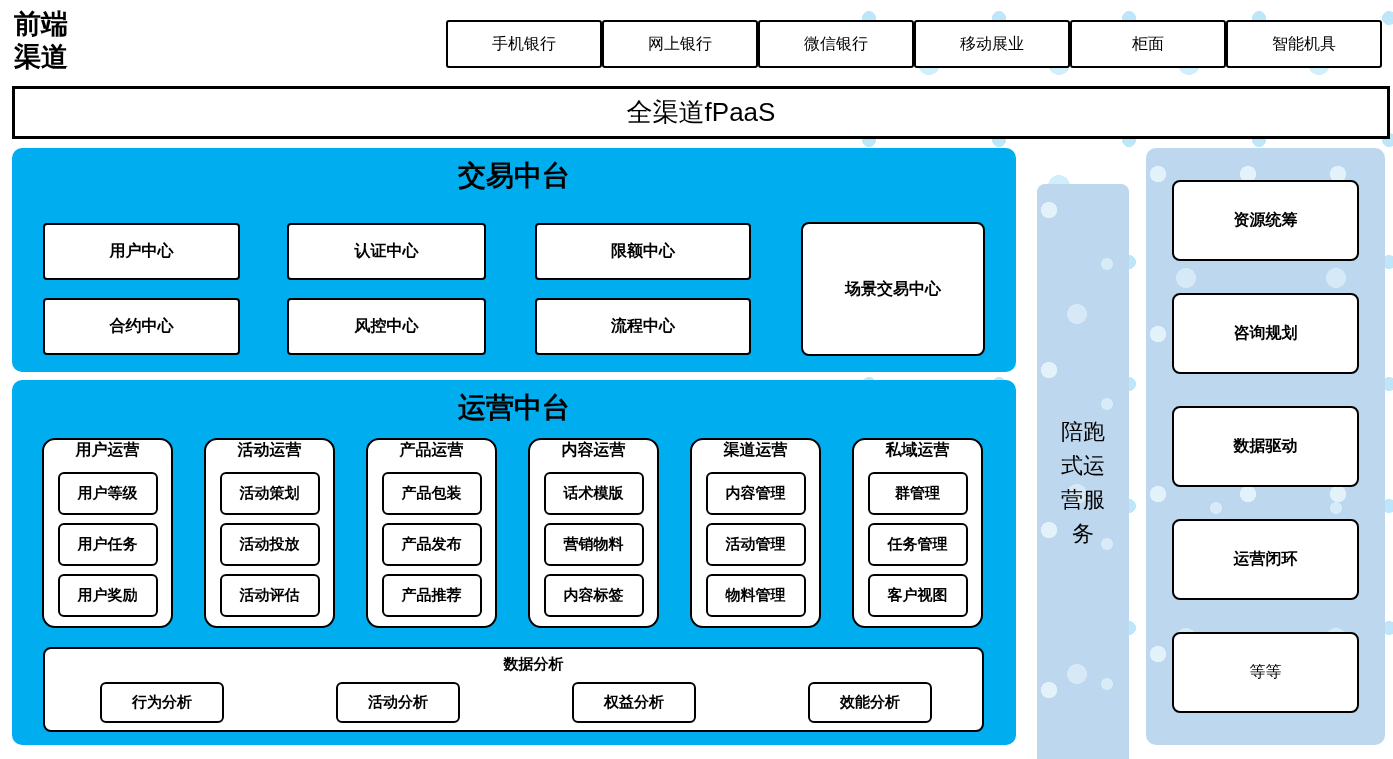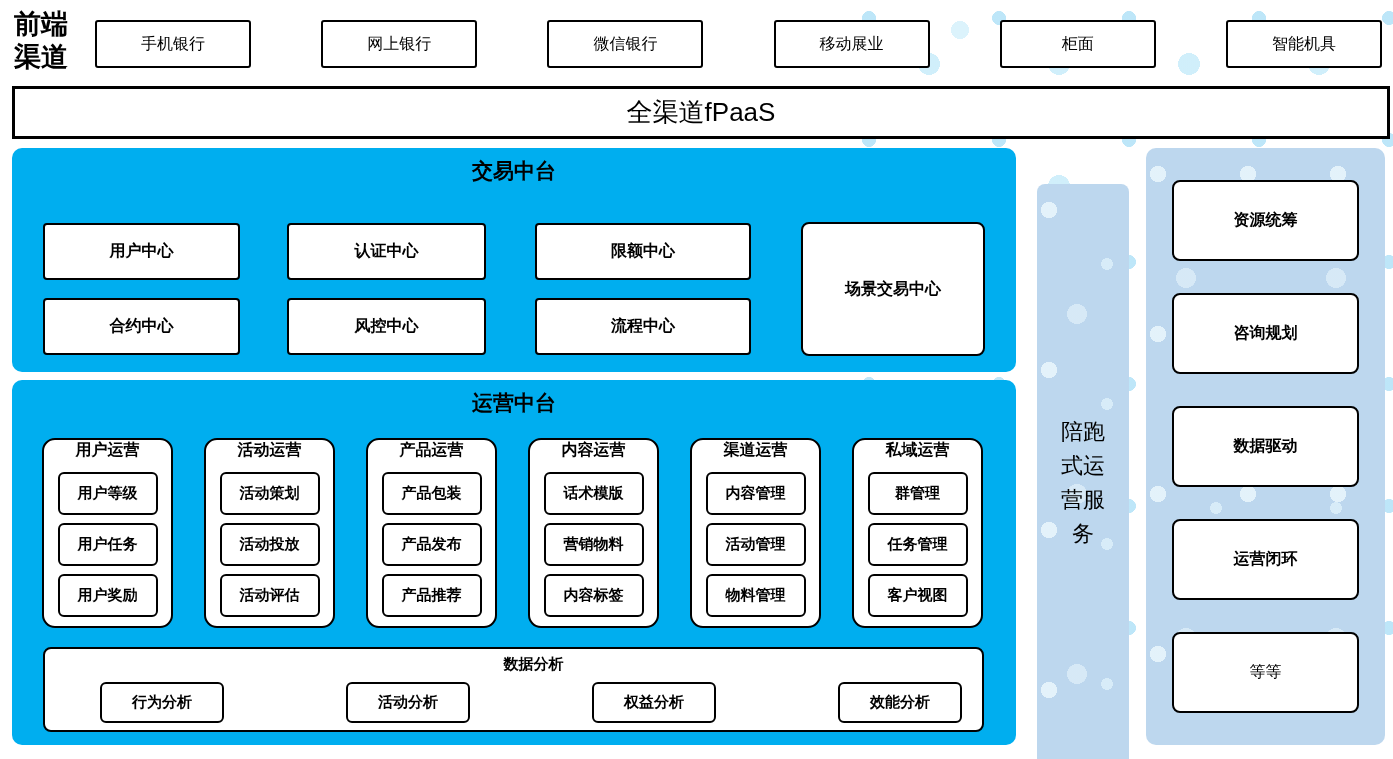--- a/index.html
+++ b/index.html
@@ -23,41 +23,41 @@
 
   .front-label {
     left:8px; top:8px; width:66px;
     font-family:"Liberation Serif","DejaVu Serif",serif;
     font-weight:700; font-size:27px; line-height:33px;
     word-break:break-all; text-align:center;
   }
 
   .channels {
     left:95px; top:20px; width:1287px; height:48px;
-    display:flex; justify-content:space-between;
+    display:flex; justify-content:flex-end;
   }
   .channel-box {
     width:156px; height:48px; background:#fff;
     border:2px solid #000; border-radius:3px;
     display:flex; align-items:center; justify-content:center;
     font-size:16px;
   }
 
   .fpaas {
     left:12px; top:86px; width:1378px; height:53px;
     background:#fff; border:3px solid #000;
     display:flex; align-items:center; justify-content:center;
     font-size:26px;
   }
 
   .blue-sec { background:#00AEEF; border-radius:10px; }
   .sec-title {
     position:absolute; left:0; right:0; top:9px; text-align:center;
     font-family:"Liberation Serif","DejaVu Serif",serif;
-    font-weight:700; font-size:21px; color:#000;
+    font-weight:700; font-size:28px; color:#000;
   }
 
   .tx { left:12px; top:148px; width:1004px; height:224px; }
   .wbox {
     position:absolute; background:#fff; border:2px solid #000; border-radius:4px;
     display:flex; align-items:center; justify-content:center;
     font-size:16px; font-weight:600;
   }
   .tx-b0 { left:31px;  top:75px;  width:197px; height:57px; }
   .tx-b1 { left:275px; top:75px;  width:199px; height:57px; }
@@ -83,21 +83,21 @@
     display:flex; align-items:center; justify-content:center;
     font-size:15px; font-weight:600;
   }
   .analysis {
     position:absolute; left:31px; top:267px; width:941px; height:85px;
     background:#fff; border:2px solid #000; border-radius:8px;
   }
   .analysis-title { text-align:center; font-size:15px; font-weight:600; margin-top:6px;padding-left:40px; }
   .analysis-row {
     display:flex; justify-content:space-between; margin-top:8px;
-    padding:0 20px 0 55px;
+    padding:0 50px 0 55px;
     gap:7px;
   }
   .analysis-chip {
     width:124px; height:41px; background:#fff;
     border:2px solid #000; border-radius:6px;
     display:flex; align-items:center; justify-content:center;
     font-size:15px; font-weight:600;
   }
 
   .panel-dots {

